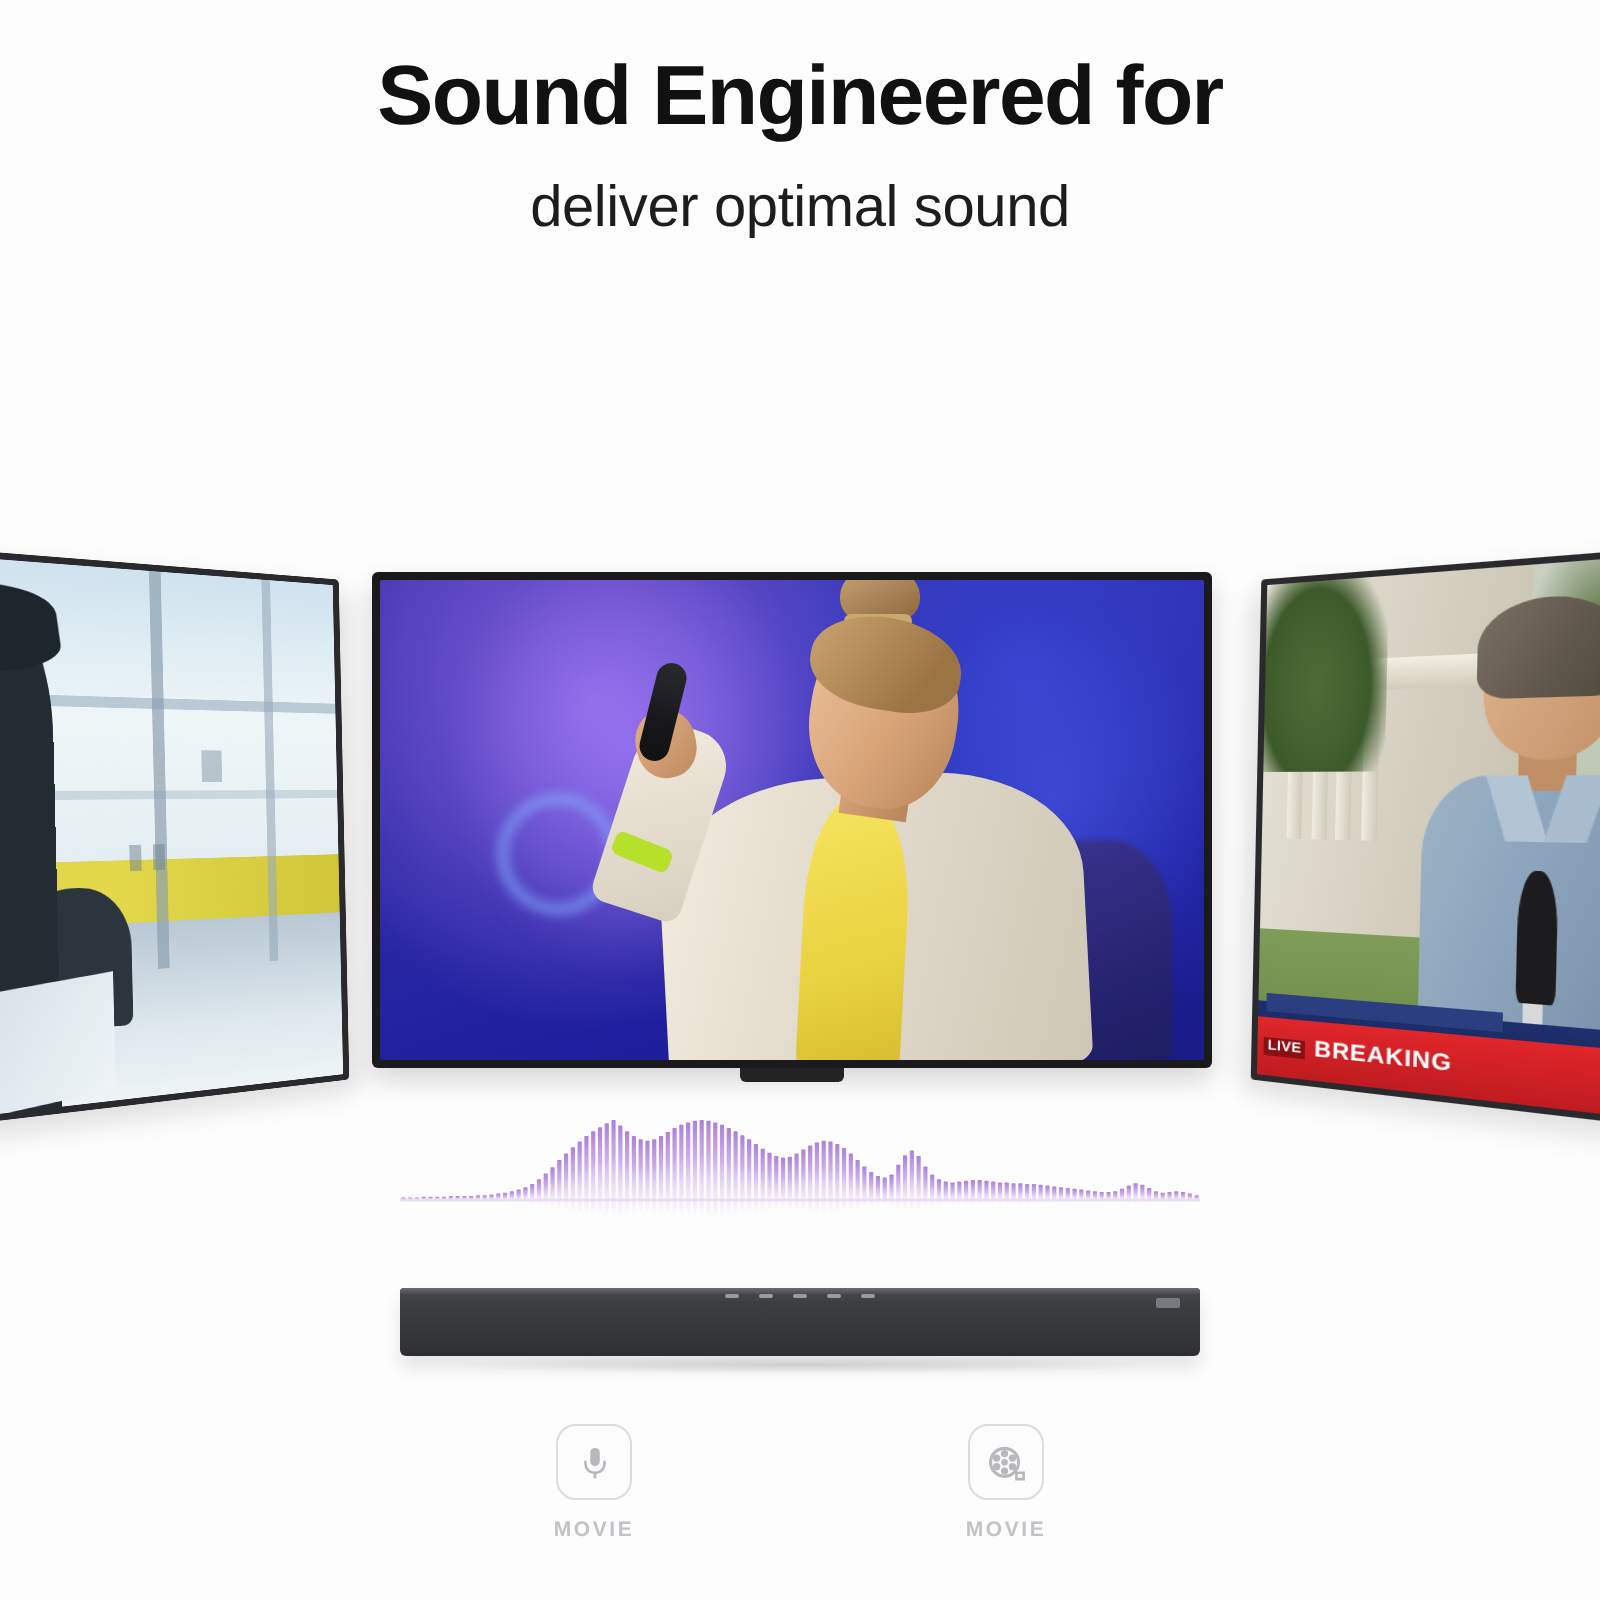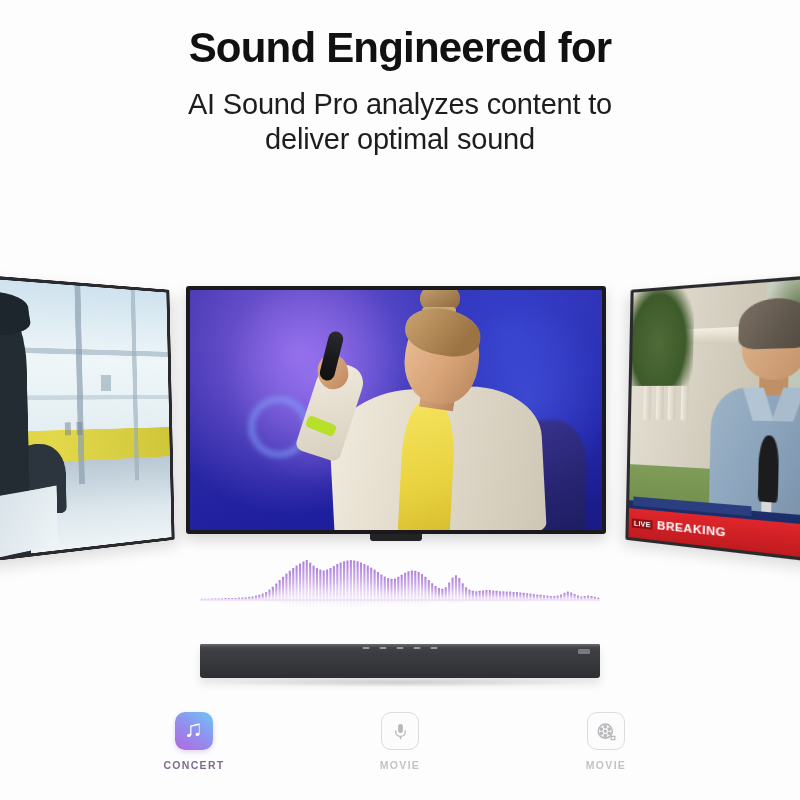--- a/index.html
+++ b/index.html
@@ -407,21 +407,20 @@
   .mode-label.idle { color:#c3c3c7; }
 </style>
 </head>
 <body>
 
 <div class="header">
   <h1 class="headline">
     <span class="headline-line">Sound Engineered for</span>
   </h1>
   <p class="subtitle">
-    <span class="subtitle-line">AI Sound Pro analyzes content to</span>
     <span class="subtitle-line">deliver optimal sound</span>
   </p>
 </div>
 
 <div class="stage">
 
   <div class="tv tv-left">
     <div class="screen sc-movie">
       <div class="mv-window-band"></div>
       <div class="mv-yellow"></div>
@@ -764,28 +763,20 @@
         <div class="sb-btn"></div>
         <div class="sb-btn"></div>
         <div class="sb-btn"></div>
       </div>
     <div class="sb-logo"></div>
   </div>
 </div>
 
 <div class="modes">
 
-  <div class="mode">
-    <div class="mode-icon active">
-      <svg width="22" height="22" viewBox="0 0 24 24" fill="#ffffff">
-        <path d="M9.2 16.6V7.3l8.1-1.9v8.9c-.45-.3-1.03-.45-1.65-.35-1.2.2-2.05 1.15-1.9 2.1.15.95 1.25 1.55 2.45 1.35 1.1-.18 1.9-1 1.9-1.88V3.6L7.9 5.9v9.6c-.45-.3-1.03-.45-1.65-.35-1.2.2-2.05 1.15-1.9 2.1.15.95 1.25 1.55 2.45 1.35 1.1-.18 1.9-1 1.9-1.88z"></path>
-      </svg>
-    </div>
-    <div class="mode-label active">CONCERT</div>
-  </div>
 
   <div class="mode">
     <div class="mode-icon idle">
       <svg width="19" height="19" viewBox="0 0 24 24" fill="#b9b9bd">
         <rect x="9" y="2.5" width="6" height="11.5" rx="3"></rect>
         <path d="M6 11.2v1.4c0 3.1 2.6 5.6 5.6 5.6h.8c3 0 5.6-2.5 5.6-5.6v-1.4" fill="none" stroke="#b9b9bd" stroke-width="1.7" stroke-linecap="round"></path>
         <rect x="11.1" y="17.6" width="1.8" height="4.2" rx="0.8"></rect>
       </svg>
     </div>
     <div class="mode-label idle">MOVIE</div>

